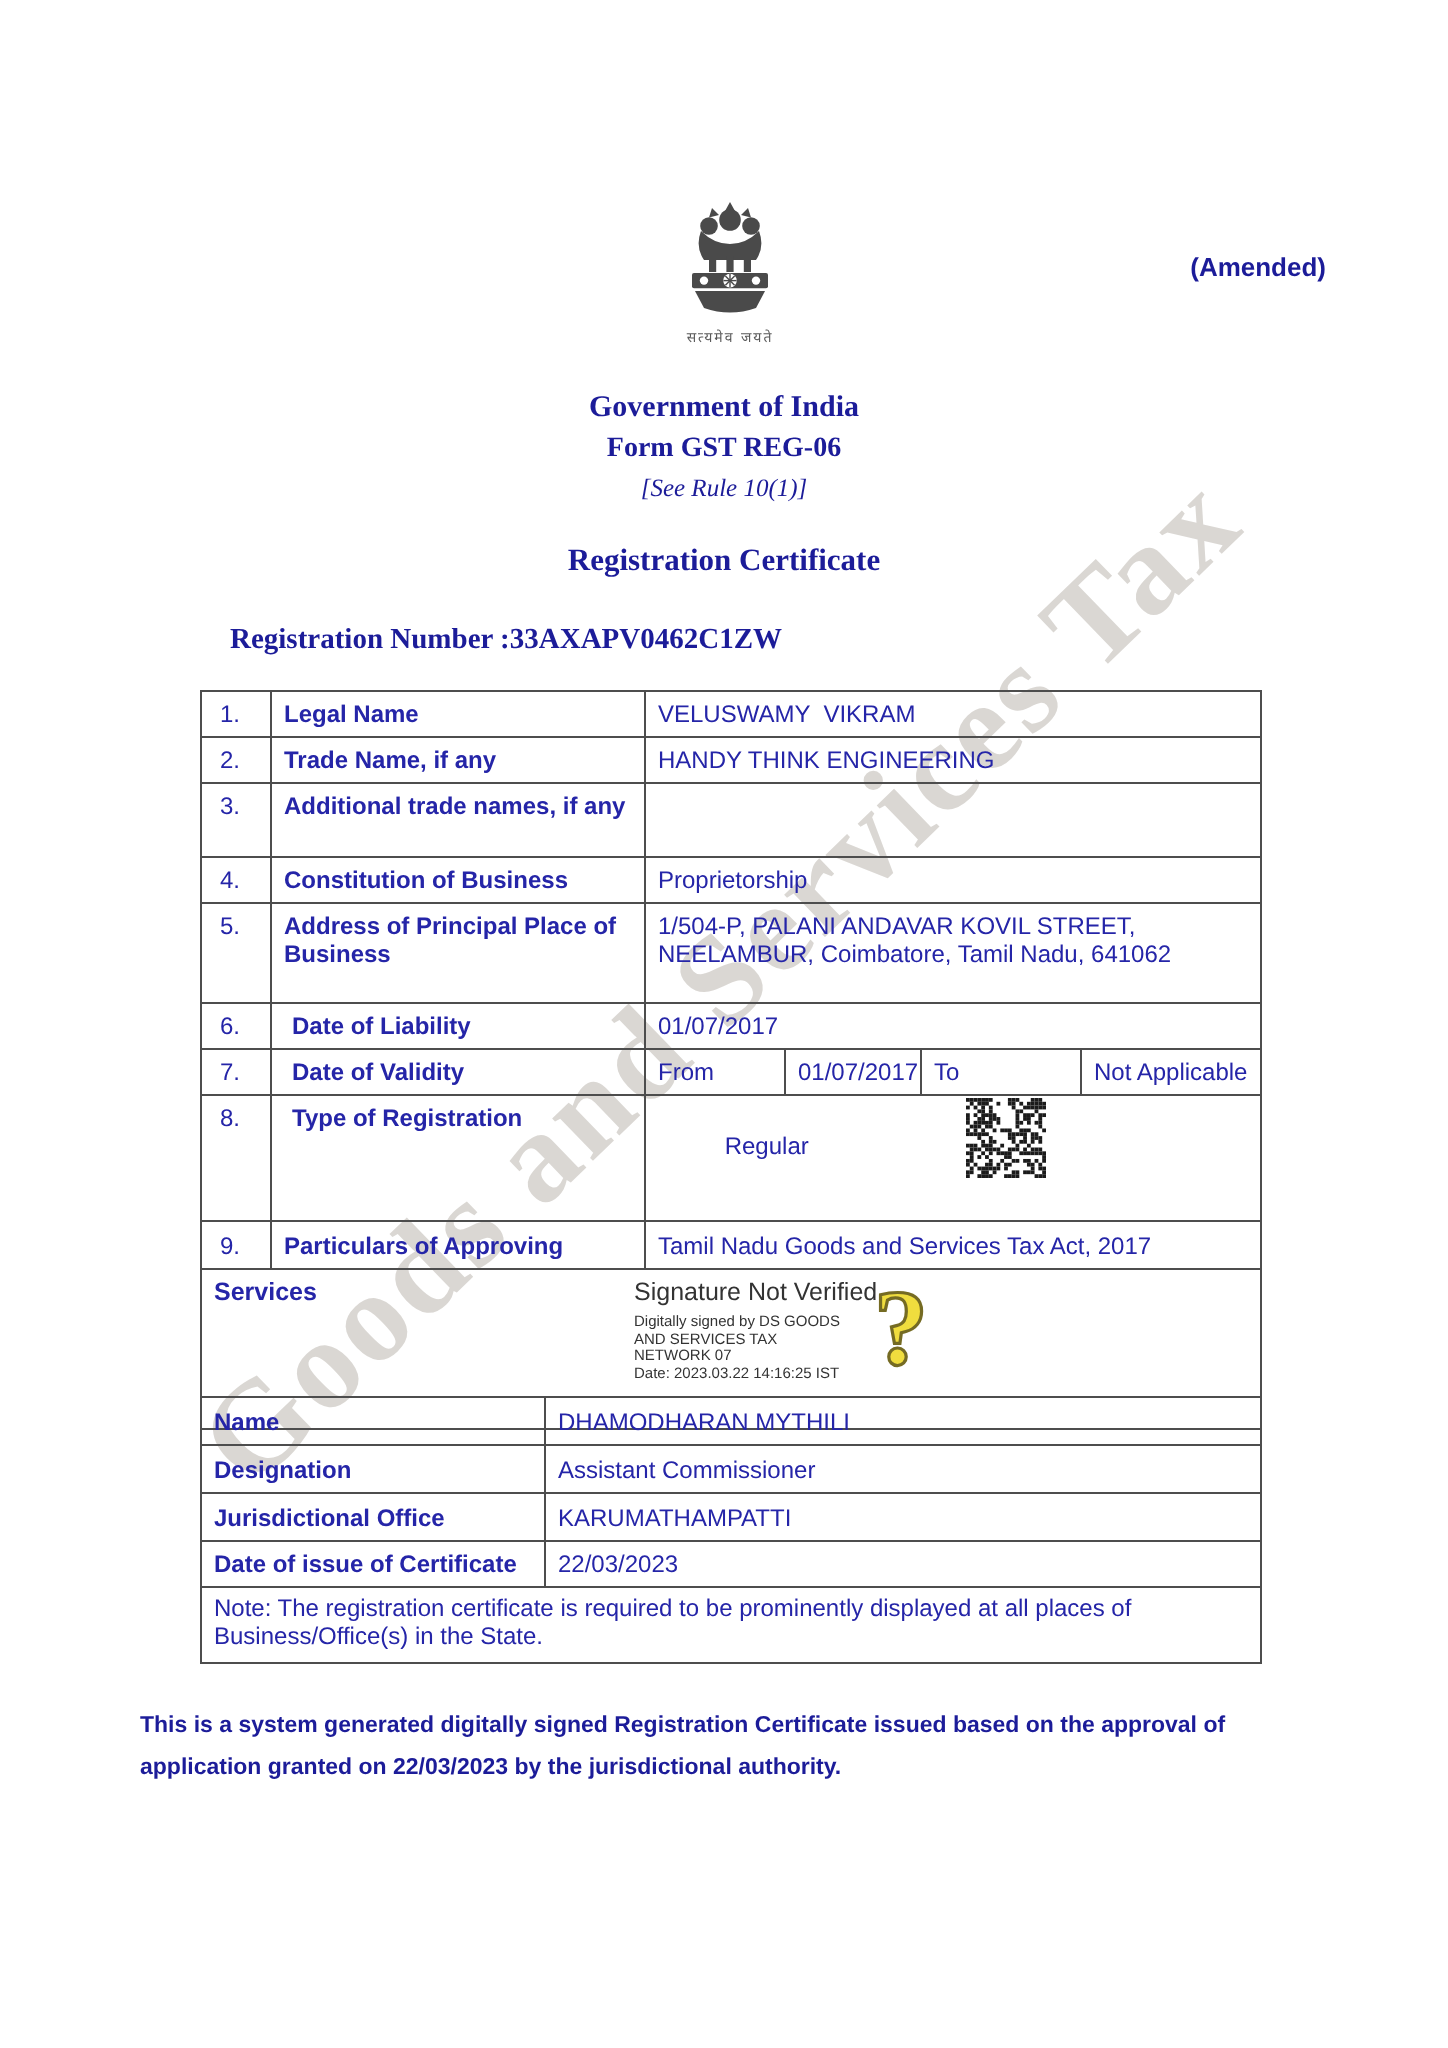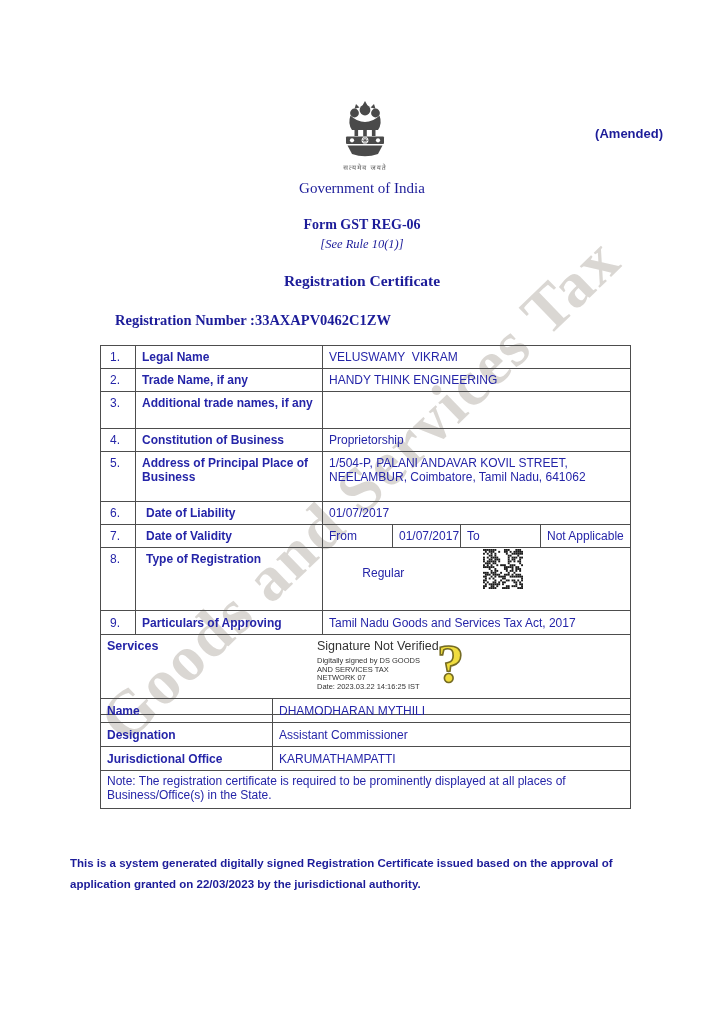--- a/index.html
+++ b/index.html
@@ -30,21 +30,21 @@
   }
   .emblem{position:absolute; left:333px; top:100px; width:64px; text-align:center;}
   .emblem .motto{
     display:block; margin-top:1px; font-size:7px; color:#5a5a5a;
     font-family:"DejaVu Sans", sans-serif; letter-spacing:1px;
   }
   .head-line{
     position:absolute; left:0; width:724px; text-align:center;
     font-family:"Liberation Serif", serif; color:var(--navy);
   }
-  .gov{top:180px; font-size:15px; font-weight:normal;}
+  .gov{top:196px; font-size:15px; font-weight:bold;}
   .form{top:217px; font-size:14px; font-weight:bold;}
   .rule{top:237px; font-size:12.5px; font-style:italic;}
   .cert-title{top:272px; font-size:15.5px; font-weight:bold;}
   .regnum{
     position:absolute; left:115px; top:312px;
     font-family:"Liberation Serif", serif; font-size:14.5px; font-weight:bold; color:var(--navy);
   }
   
   table{border-collapse:collapse; table-layout:fixed;}
   .cert-table{position:absolute; left:100px; top:345px; width:530px;}
@@ -440,20 +440,24 @@
         <td>DHAMODHARAN MYTHILI</td>
       </tr>
       <tr style="height:24px">
         <td class="lbl">Designation</td>
         <td>Assistant Commissioner</td>
       </tr>
       <tr style="height:24px">
         <td class="lbl">Jurisdictional Office</td>
         <td>KARUMATHAMPATTI</td>
       </tr>
+      <tr style="height:23px">
+        <td class="lbl">Date of issue of Certificate</td>
+        <td>22/03/2023</td>
+      </tr>
       <tr style="height:38px">
         <td class="note-cell" colspan="2">Note: The registration certificate is required to be prominently displayed at all places of Business/Office(s) in the State.</td>
       </tr>
     </tbody>
       </table>
 
     <div class="footer-note">This is a system generated digitally signed Registration Certificate issued based on the approval of application granted on 22/03/2023 by the jurisdictional authority.</div>
 
   </div>
 </div>

